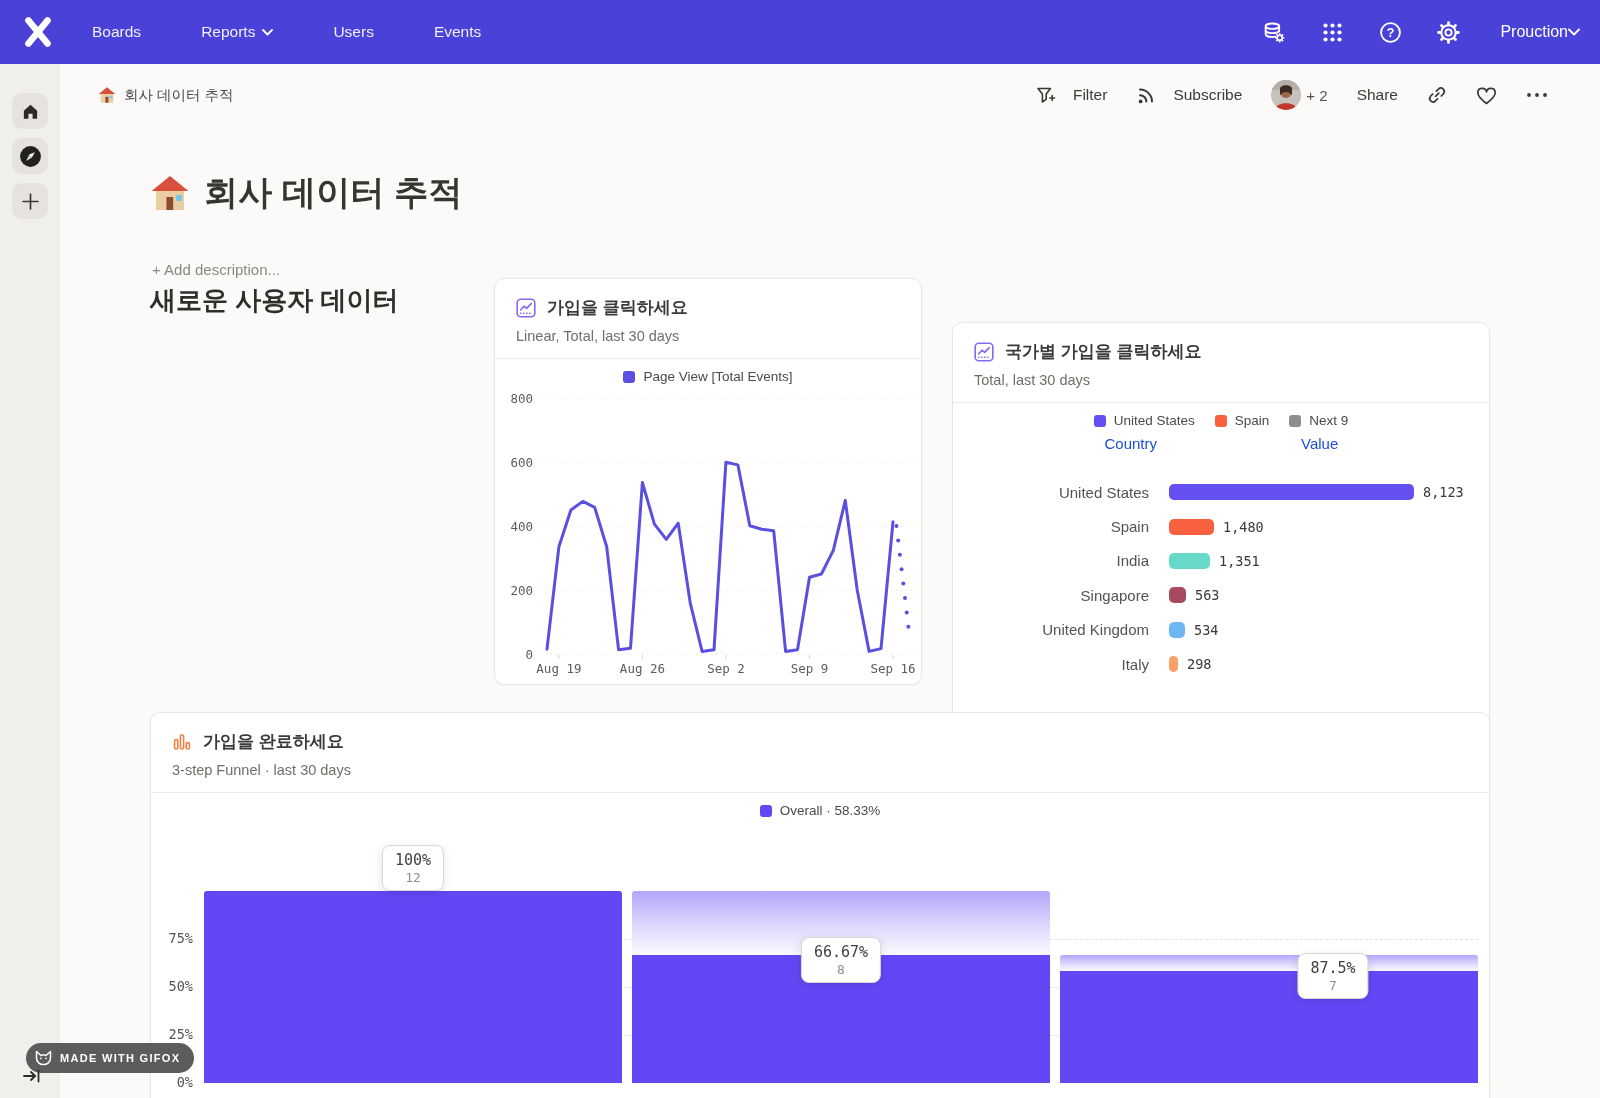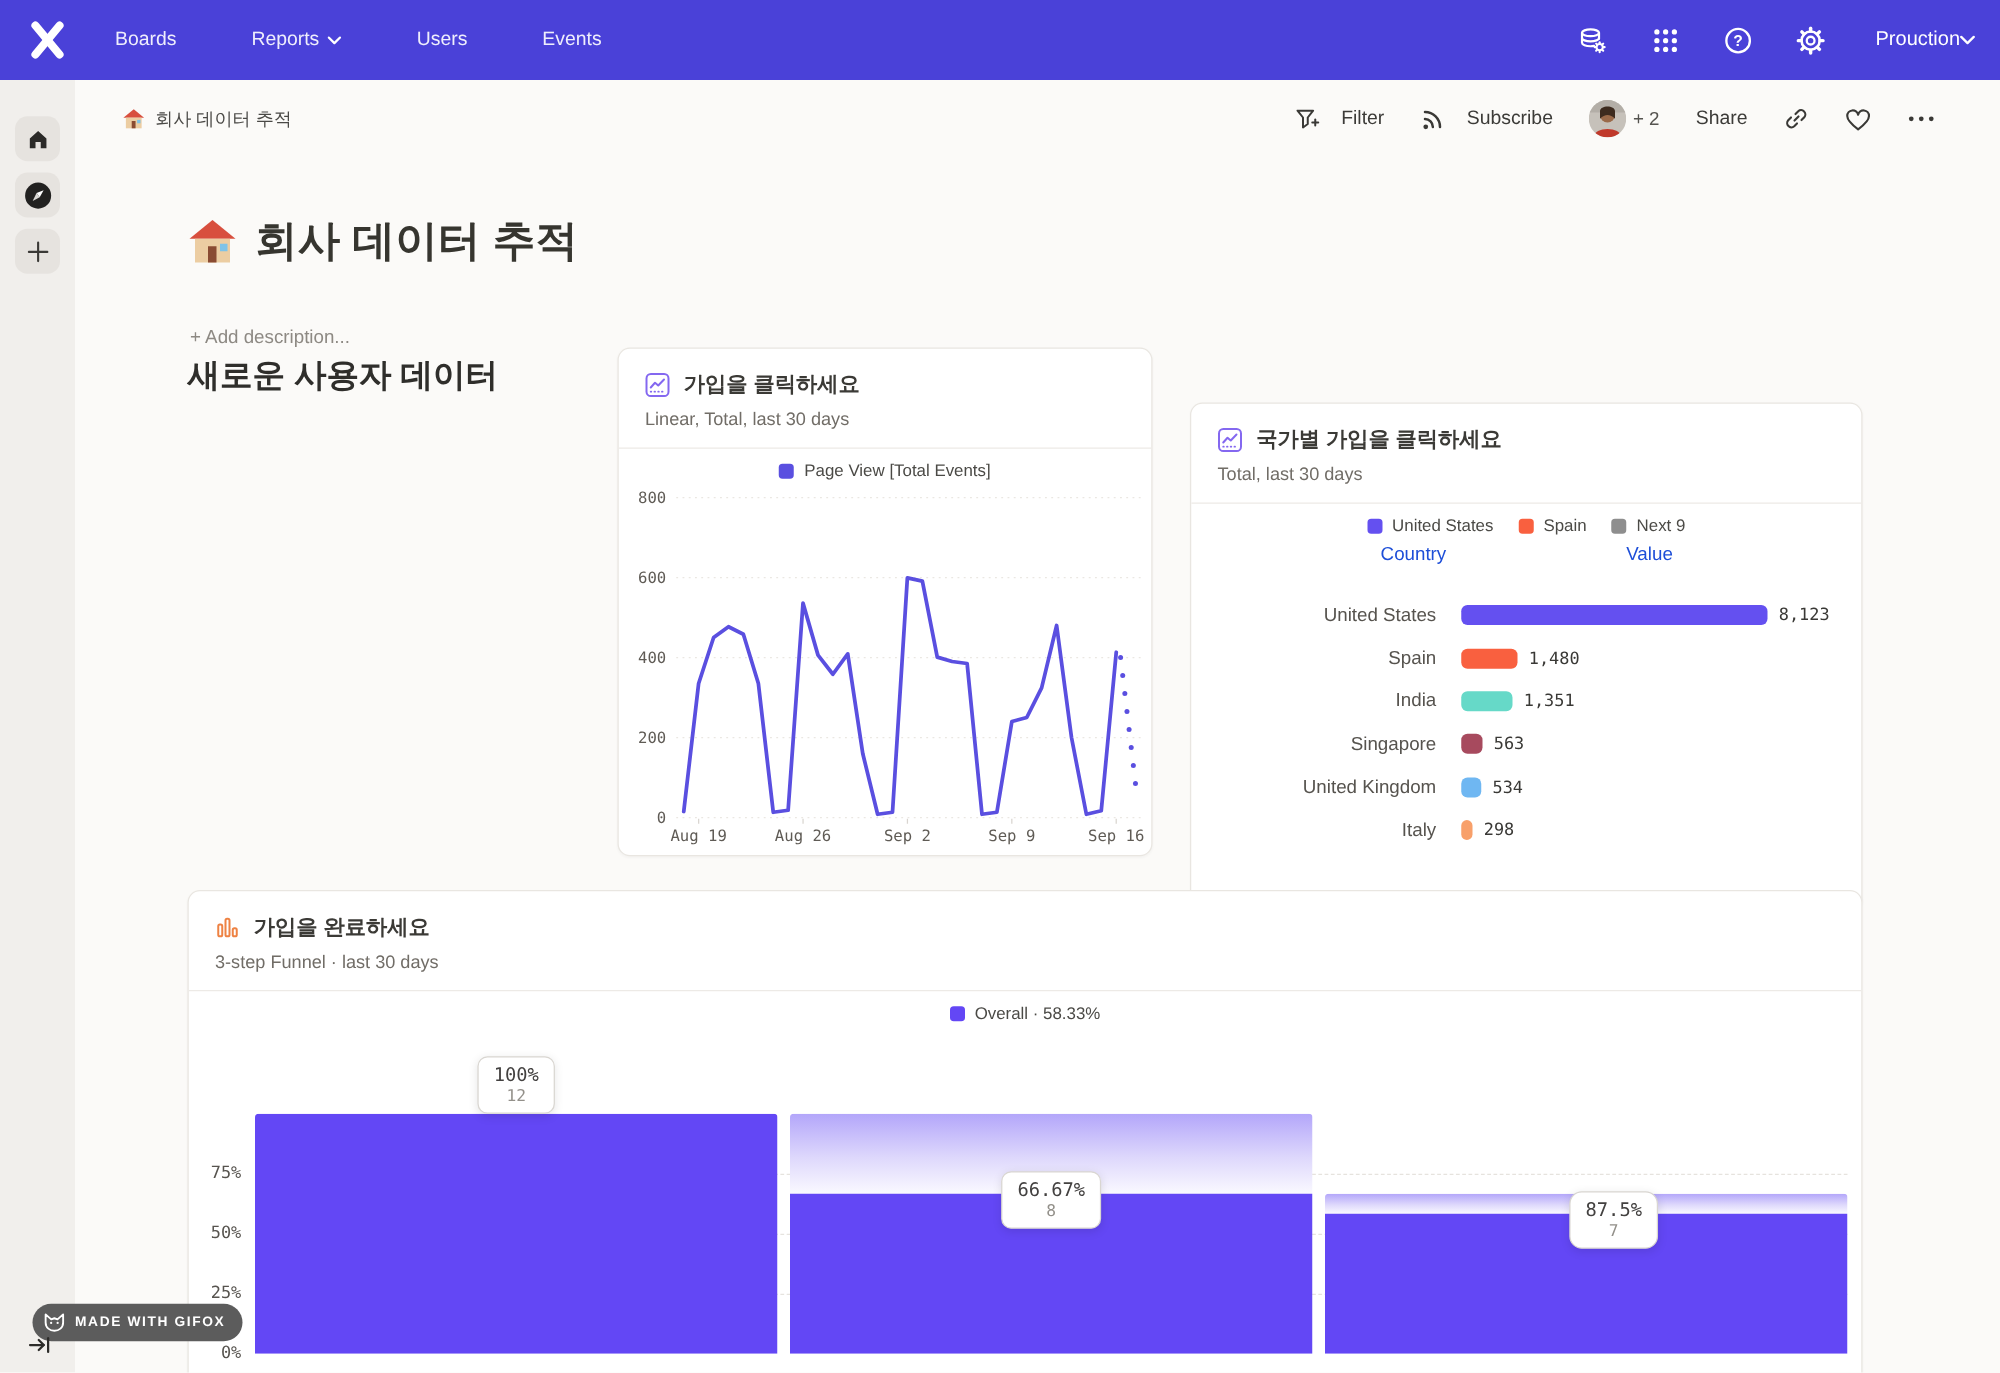--- a/index.html
+++ b/index.html
@@ -70,21 +70,21 @@
 
   .funnel-card { left:150px; top:712px; width:1340px; height:400px; }
   .funnel-legend { position:absolute; left:0; top:90px; width:100%; display:flex; justify-content:center; align-items:center; gap:8px; font-size:13.5px; color:#4b4a46; }
   .f-ylabel { position:absolute; left:0; width:42px; text-align:right; font-family:"DejaVu Sans Mono", monospace; font-size:13.5px; color:#57544f; }
   .f-grid { position:absolute; left:53px; width:1274px; border-top:1px dashed #e6e3de; height:0; }
   .funnel-bar { position:absolute; width:418px; display:flex; flex-direction:column; border-radius:3px 3px 0 0; overflow:hidden; }
   .fb-1 { left:53px; } .fb-2 { left:481px; } .fb-3 { left:909px; }
   .ffade { width:100%; background:linear-gradient(180deg,#b3a6fa 0%,#ded8fc 55%,#faf9ff 100%); }
   .fsolid { width:100%; flex:1; background:#6347f5; }
   .f-tip { position:absolute; transform:translateX(-50%); background:#fff; border:1px solid #d9d6d1; border-radius:8px; box-shadow:0 2px 8px rgba(0,0,0,0.10); padding:5px 12px; text-align:center; z-index:6; }
-  .ft-1 { left:262px; } .ft-2 { left:690px; } .ft-3 { left:1140px;border-radius:10px; }
+  .ft-1 { left:262px; } .ft-2 { left:690px; } .ft-3 { left:1182px; }
   .f-tip .pct { font-family:"DejaVu Sans Mono", monospace; font-size:15px; color:#434140; }
   .f-tip .cnt { font-family:"DejaVu Sans Mono", monospace; font-size:13px; color:#93908a; margin-top:1px; }
 
   
   .gifox { position:absolute; left:26px; top:1043px; height:30px; background:#5c5c5c; border-radius:15px; display:flex; align-items:center; gap:8px; padding:0 14px 0 9px; z-index:30; }
   .gifox span { color:#fff; font-size:11px; font-weight:700; letter-spacing:1.3px; }
   .collapse-btn { position:absolute; left:22px; top:1066px; width:20px; height:20px; z-index:30; cursor:pointer; }
 </style>
 </head>
 <body>

